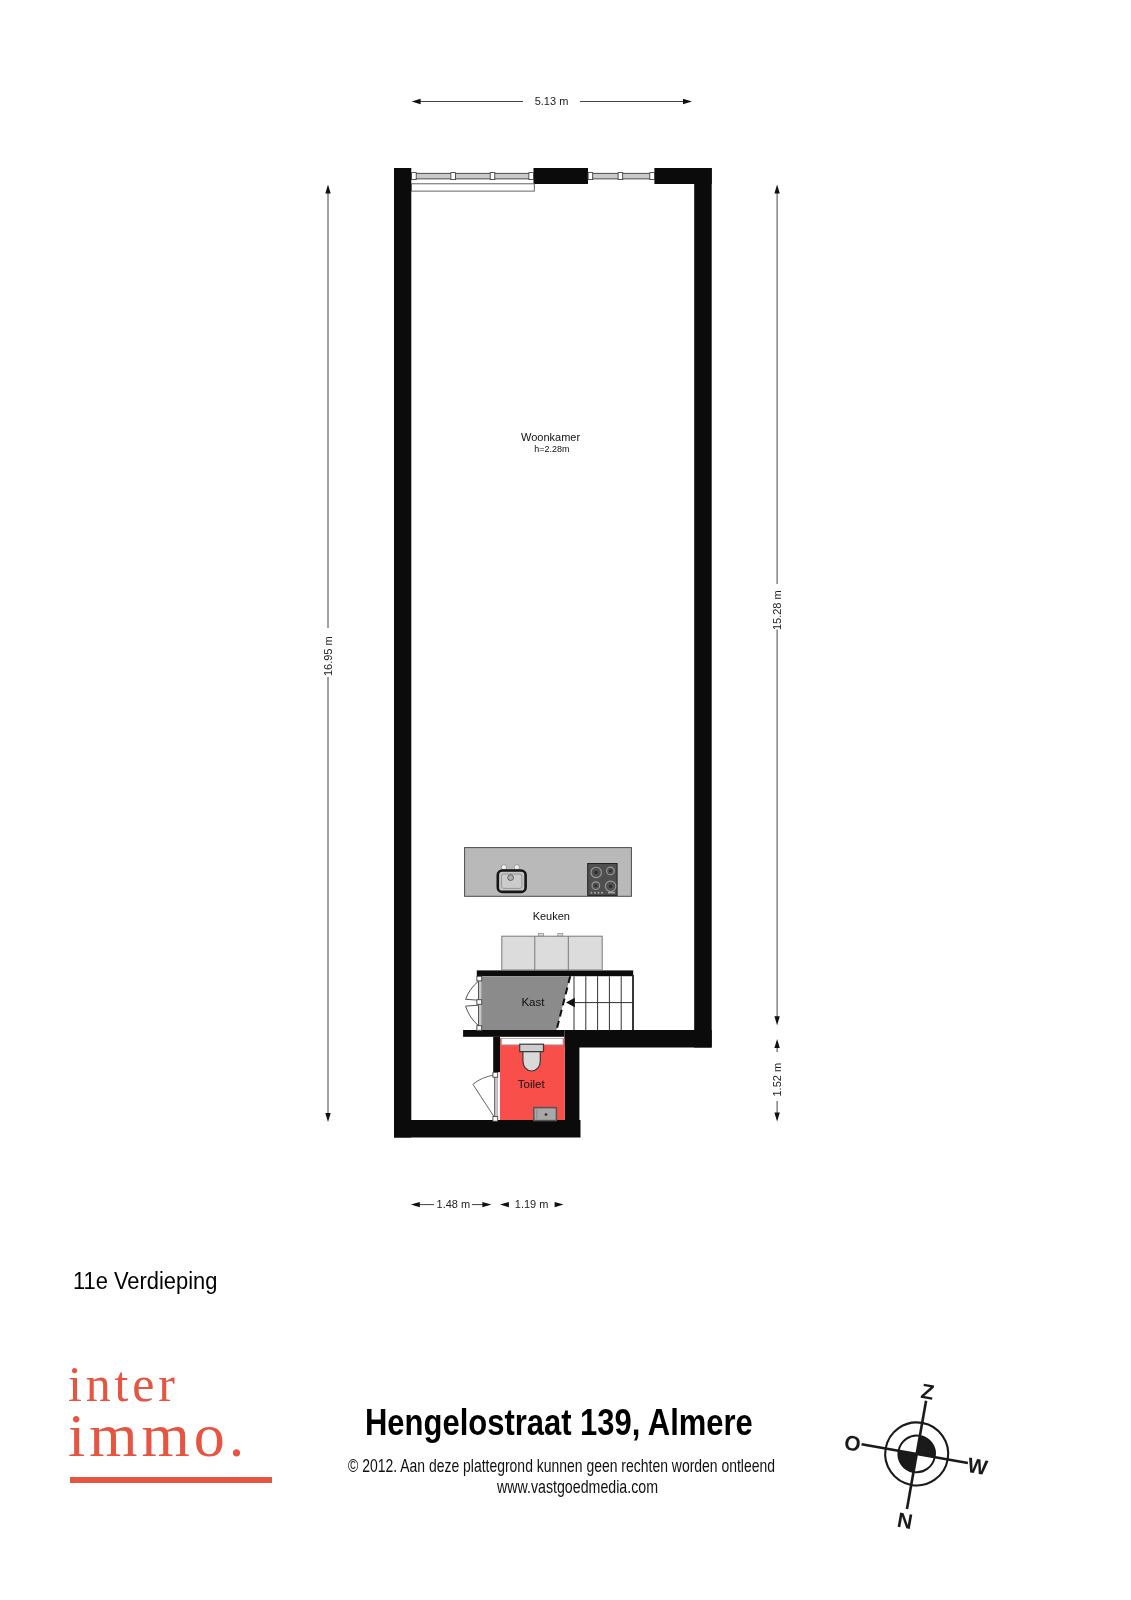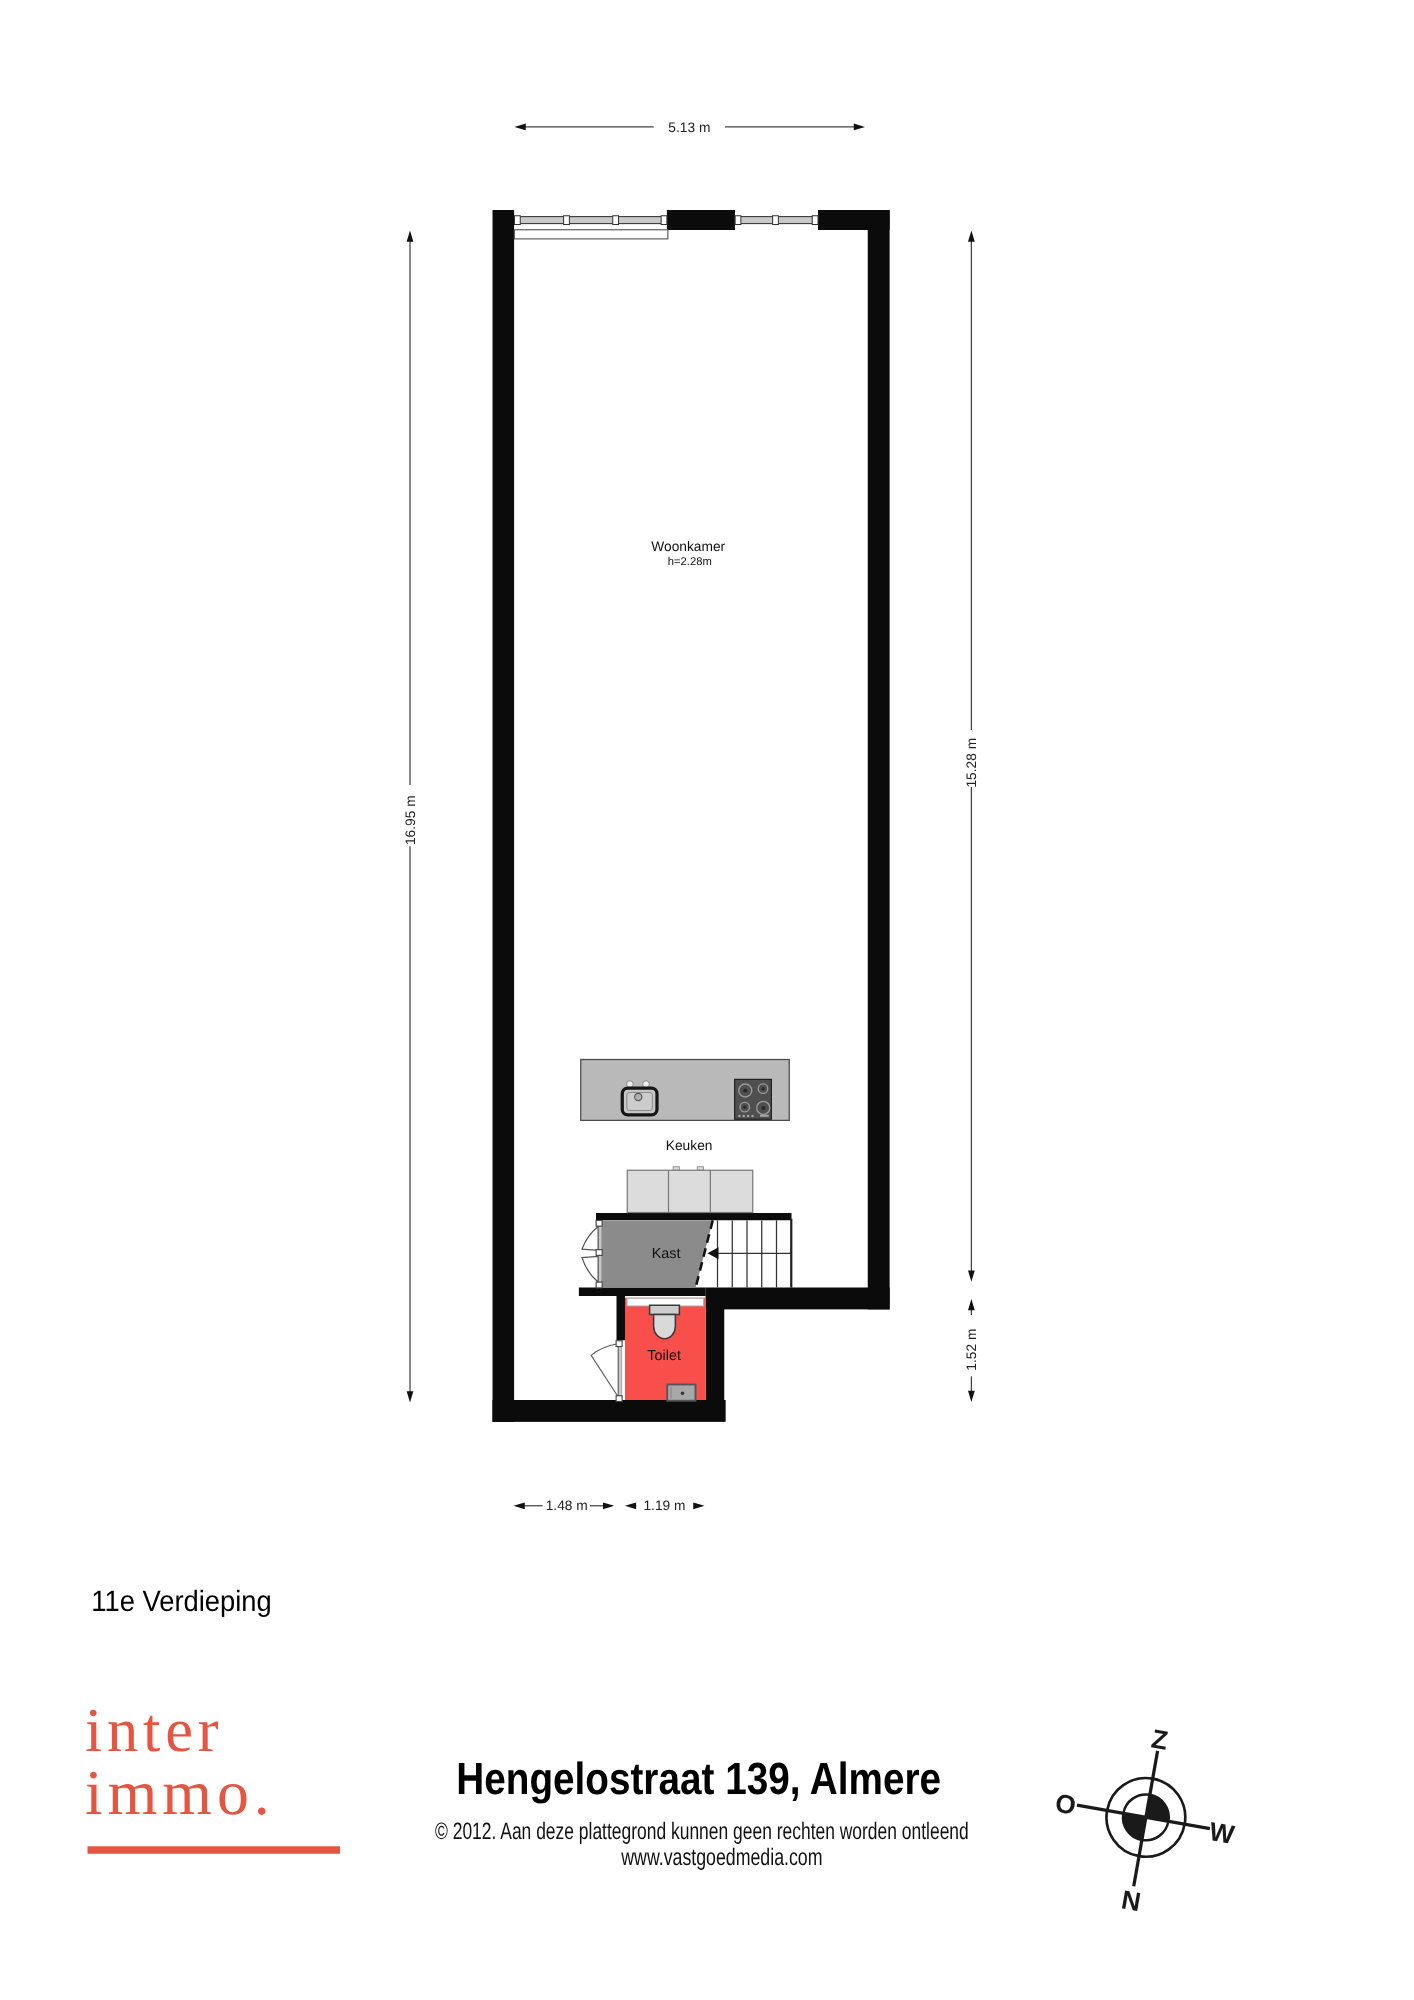--- a/index.html
+++ b/index.html
@@ -177,18 +177,18 @@
       <text x="0" y="-56">Z</text>
       <text x="0" y="75">N</text>
       <text x="-65" y="8">O</text>
       <text x="62" y="9">W</text>
     </g>
   </g>
 </svg>
 
 <div class="t" id="verd" style="left:73px;top:1268px;font-size:23.5px;color:#000;transform-origin:0 0;transform:scaleX(0.9312);">11e Verdieping</div>
 <div class="t" id="lg1" style="left:68px;top:1347px;font-family:'Liberation Serif',serif;font-weight:400;font-size:50px;line-height:75px;letter-spacing:3.8px;color:#e65541;">inter</div>
-<div class="t" id="lg2" style="left:68px;top:1398px;font-family:'Liberation Serif',serif;font-weight:400;font-size:51px;line-height:75px;letter-spacing:4.0px;color:#e65541;">immo.</div>
+<div class="t" id="lg2" style="left:68px;top:1398px;font-family:'Liberation Serif',serif;font-weight:400;font-size:62px;line-height:75px;letter-spacing:4.0px;color:#e65541;">immo.</div>
 <div class="t" style="left:70.3px;top:1476.5px;width:201.7px;height:6px;background:#e65541;"></div>
 <div class="t" id="title" style="left:364.5px;top:1401.8px;font-size:36px;font-weight:bold;color:#000;transform-origin:0 0;transform:scaleX(0.8602);">Hengelostraat 139, Almere</div>
 <div class="t" id="cp1" style="left:348px;top:1455px;font-size:19px;color:#111;transform-origin:0 0;transform:scaleX(0.7346);">© 2012. Aan deze plattegrond kunnen geen rechten worden ontleend</div>
 <div class="t" id="cp2" style="left:497px;top:1475.5px;font-size:19px;color:#111;transform-origin:0 0;transform:scaleX(0.7473);">www.vastgoedmedia.com</div>
 </div>
 
 </body></html>

